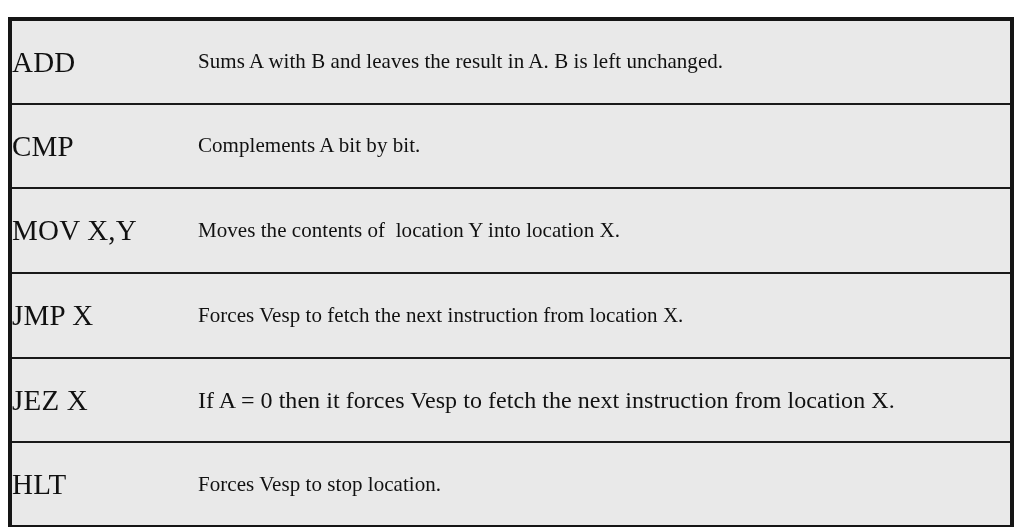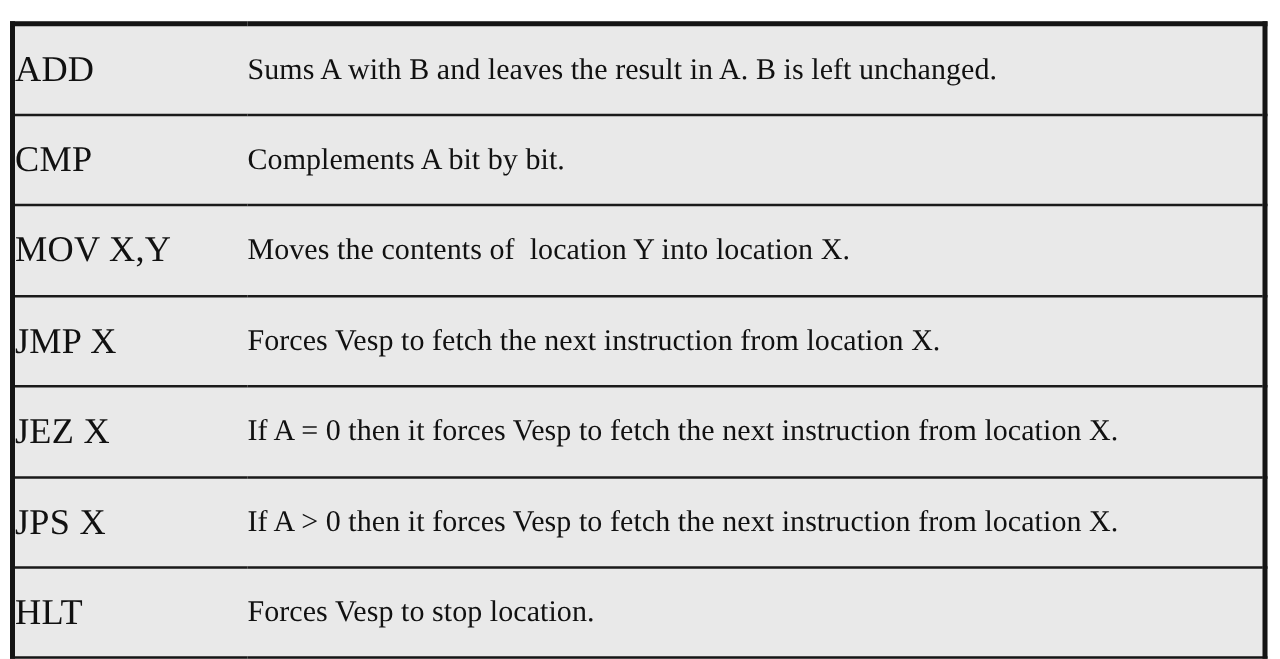--- a/index.html
+++ b/index.html
@@ -70,21 +70,21 @@
     font-size: 29px;
     line-height: 1.05;
     color: #111111;
     letter-spacing: 0.2px;
     white-space: pre;
     display: block;
   }
 
   .description-text {
     font-family: "Liberation Serif", "DejaVu Serif", serif;
-    font-size: 24px;
+    font-size: 21px;
     line-height: 1.1;
     color: #111111;
     letter-spacing: 0.05px;
     white-space: pre;
     display: block;
   }
 
   
   tr.compact-row .description-text {
     font-size: 24px;
@@ -136,28 +136,20 @@
 
       <tr class="compact-row">
         <td class="mnemonic-cell">
           <span class="mnemonic-text">JEZ X</span>
         </td>
         <td class="description-cell">
           <span class="description-text">If A = 0 then it forces Vesp to fetch the next instruction from location X.</span>
         </td>
       </tr>
 
-      <tr class="compact-row">
-        <td class="mnemonic-cell">
-          <span class="mnemonic-text">JPS X</span>
-        </td>
-        <td class="description-cell">
-          <span class="description-text">If A &gt; 0 then it forces Vesp to fetch the next instruction from location X.</span>
-        </td>
-      </tr>
 
       <tr>
         <td class="mnemonic-cell">
           <span class="mnemonic-text">HLT</span>
         </td>
         <td class="description-cell">
           <span class="description-text">Forces Vesp to stop location.</span>
         </td>
       </tr>
 

